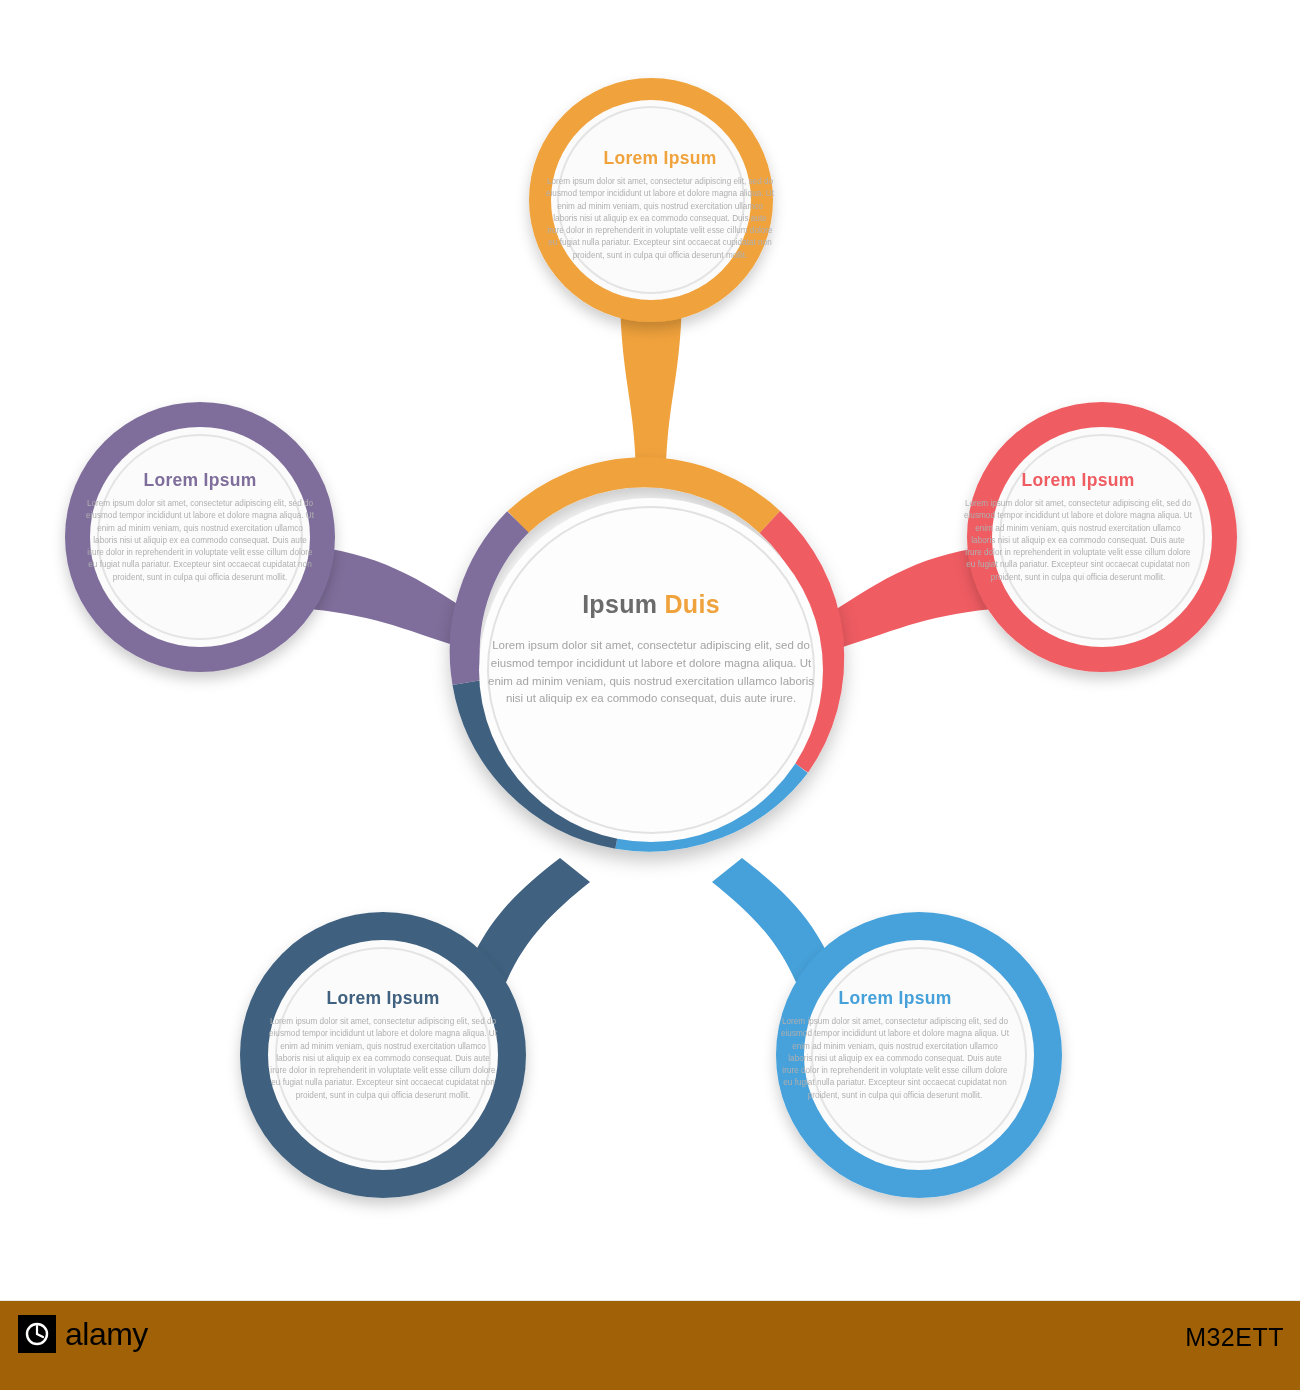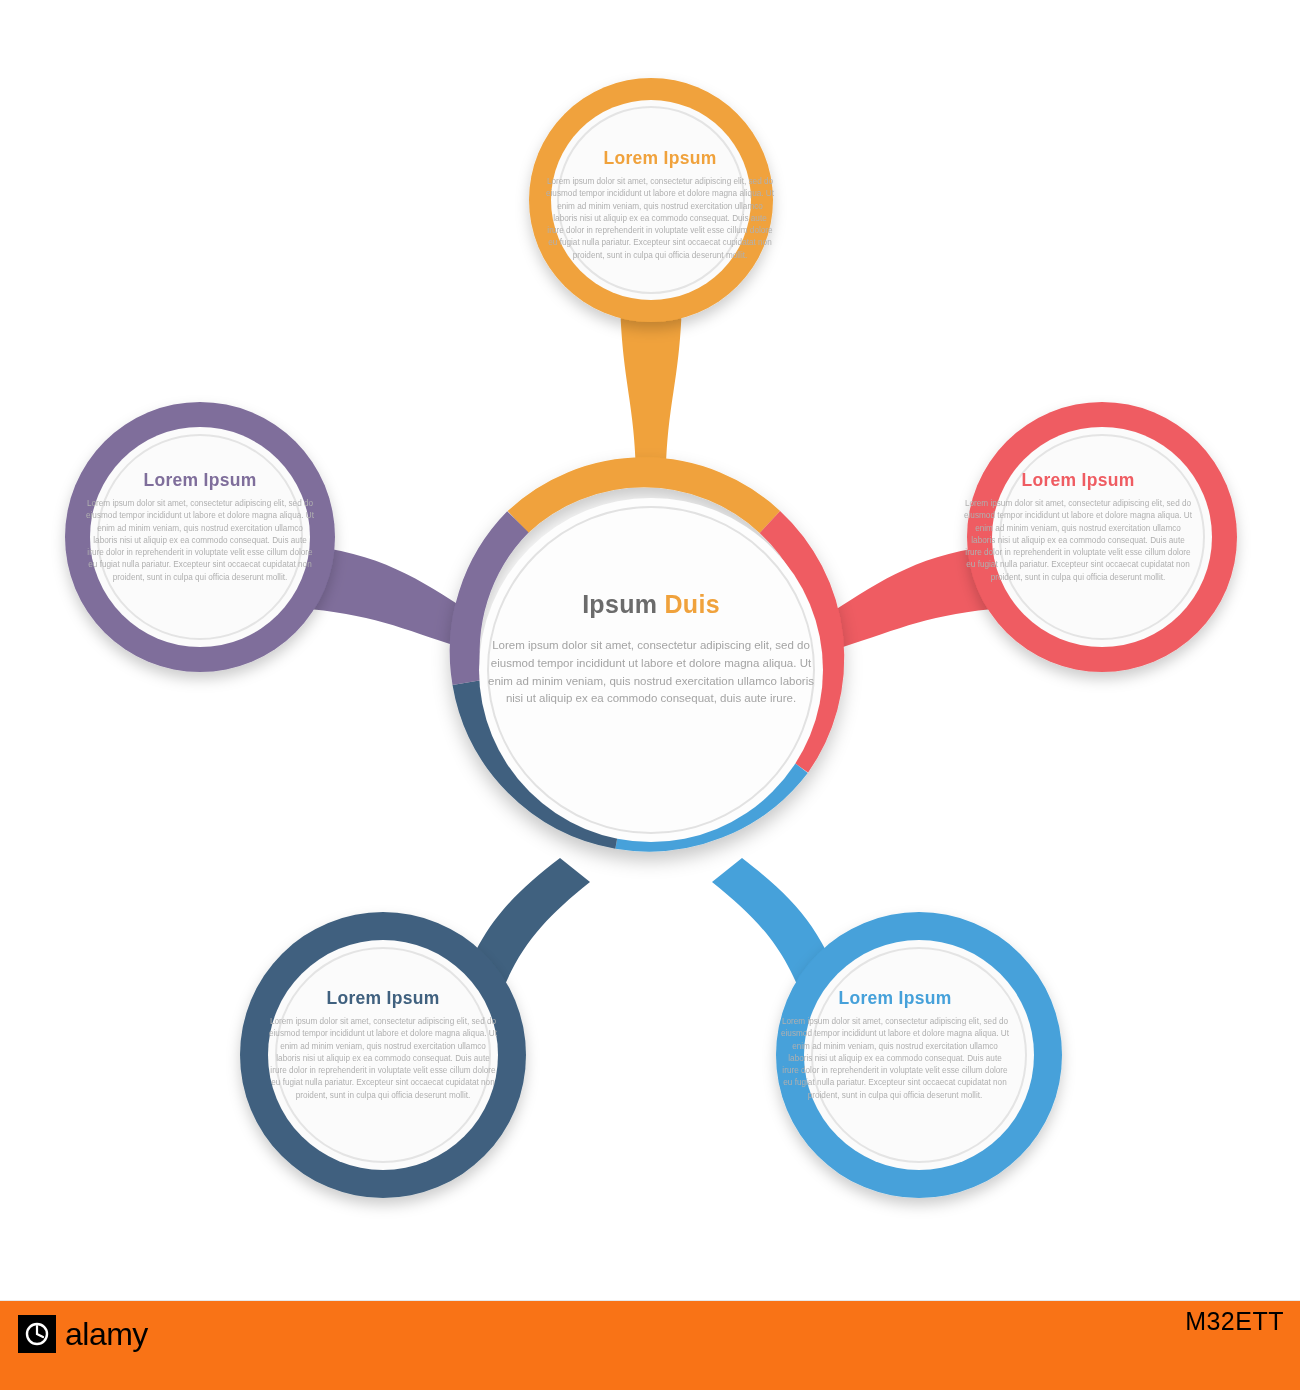--- a/index.html
+++ b/index.html
@@ -81,21 +81,21 @@
   #sat-bl-text    { left: 268px; top: 988px; }
   #sat-br-text    { left: 780px; top: 988px; }
 
   
   #footer {
     position: absolute;
     left: 0;
     top: 1300px;
     width: 1300px;
     height: 90px;
-    background: #f97316;
+    background: #a16207;
     border-top: 1px solid #e8e8e8;
   }
   #alamy-logo {
     position: absolute;
     left: 18px;
     top: 14px;
     display: flex;
     align-items: center;
     gap: 9px;
   }
@@ -110,21 +110,21 @@
   #alamy-mark svg { display: block; }
   #alamy-word {
     font-size: 32px;
     letter-spacing: -0.5px;
     color: #000000;
     font-family: "Liberation Sans", sans-serif;
   }
   #alamy-id {
     position: absolute;
     right: 16px;
-    top: 6px;
+    top: 22px;
     font-size: 25px;
     letter-spacing: 0.5px;
     color: #000000;
   }
 </style>
 </head>
 <body>
 
 <div id="stage">
 

